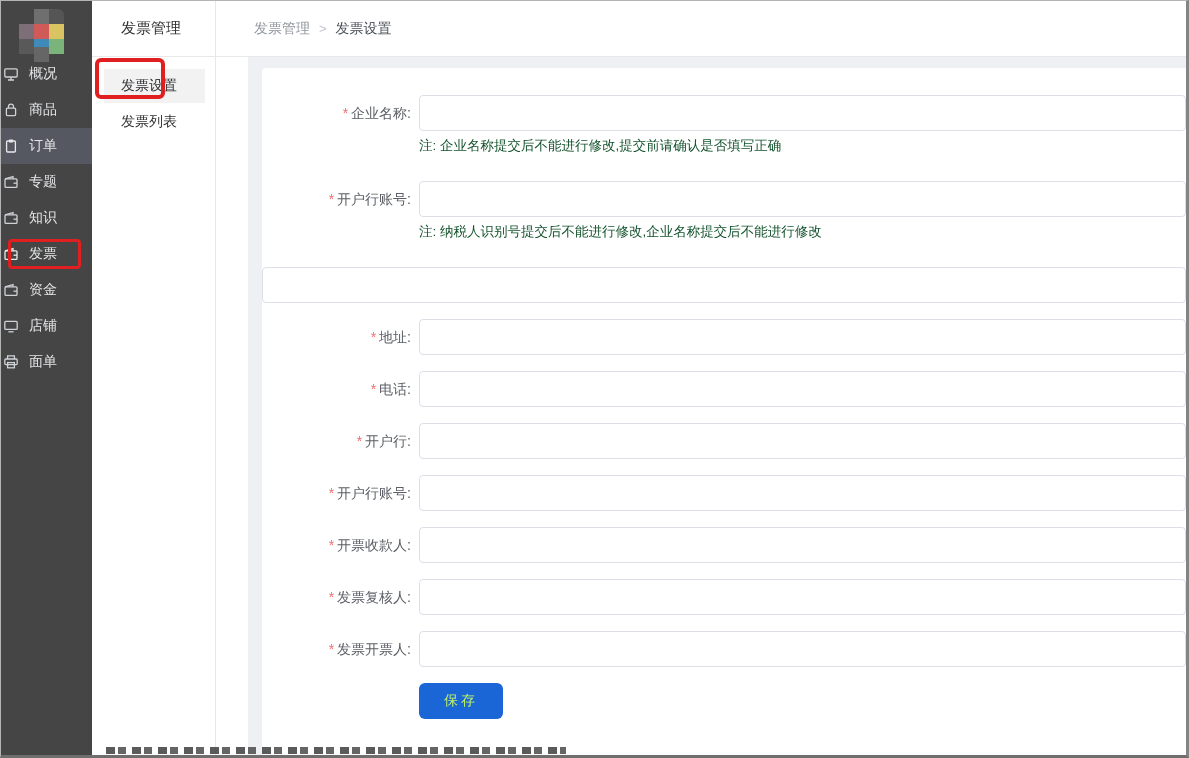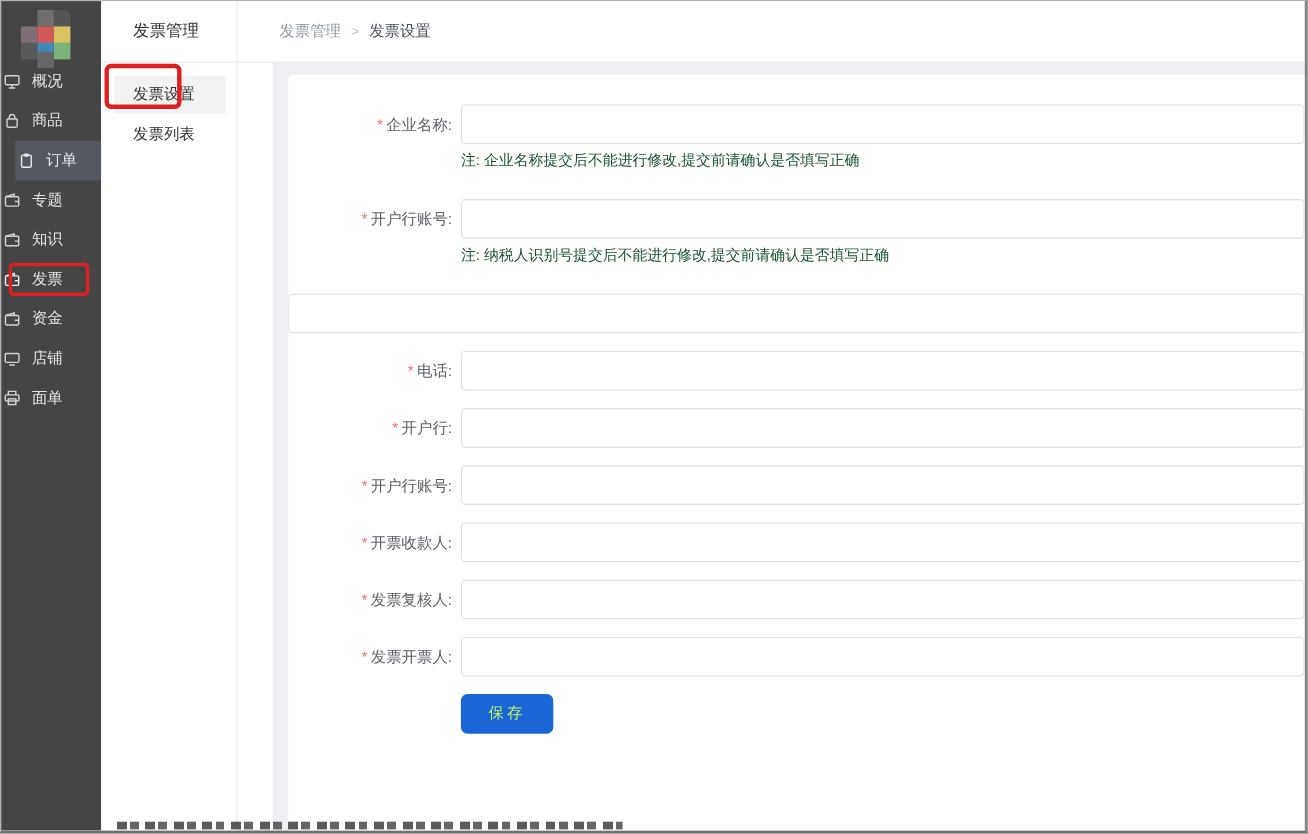--- a/index.html
+++ b/index.html
@@ -25,21 +25,21 @@
   .c-yellow    { left:48px; top:23px; background:#dac462; }
   .c-leftgray  { left:18px; top:38px; background:#595959; }
   .c-blue      { left:33px; top:38px; background:#3e8bba; }
   .c-green     { left:48px; top:38px; background:#7bb47b; }
   .c-botgray   { left:33px; top:46px; background:#666666; height:8px; }
 
   .side-item {
     height:36px; display:flex; align-items:center; padding-left:2px;
     color:#e3e4e6; font-size:14px; cursor:pointer;
   }
-  .side-item.active { background:#555860;margin-left:13px; }
+  .side-item.active { background:#555860; }
   .side-item .icn { width:16px; height:16px; margin-right:10px; display:inline-flex; }
   .side-item svg { width:16px; height:16px; }
 
   
   .panel { width:124px; flex:0 0 124px; background:#fff; border-right:1px solid #e8e8e8; }
   .panel-header {
     height:56px; border-bottom:1px solid #e8e8e8;
     display:flex; align-items:center; padding-left:29px;
     font-size:15px; color:#303133;
   }
@@ -236,28 +236,32 @@
           <div class="fcontrol">
             <input type="text" value="" style="">
             <div class="fnote">注: 企业名称提交后不能进行修改,提交前请确认是否填写正确</div>
           </div>
         </div>
 
         <div class="frow">
           <div class="flabel"><span class="star">*</span><span>开户行账号:</span></div>
           <div class="fcontrol">
             <input type="text" value="" style="">
-            <div class="fnote">注: 纳税人识别号提交后不能进行修改,提交前请确认是否填写正确</div>
+            <div class="fnote">注: 纳税人识别号提交后不能进行修改,企业名称提交后不能进行修改</div>
           </div>
         </div>
 
         <div class="frow">
           <div class="fcontrol"><input type="text" value="" style=""></div>
         </div>
 
+        <div class="frow">
+          <div class="flabel"><span class="star">*</span><span>地址:</span></div>
+          <div class="fcontrol"><input type="text" value="" style=""></div>
+        </div>
 
         <div class="frow">
           <div class="flabel"><span class="star">*</span><span>电话:</span></div>
           <div class="fcontrol"><input type="text" value="" style=""></div>
         </div>
 
         <div class="frow">
           <div class="flabel"><span class="star">*</span><span>开户行:</span></div>
           <div class="fcontrol"><input type="text" value="" style=""></div>
         </div>

